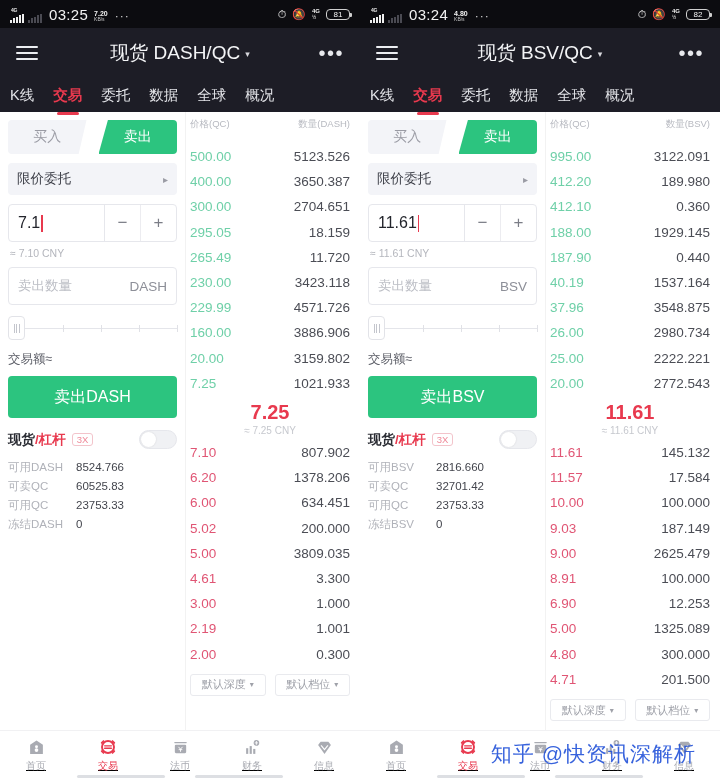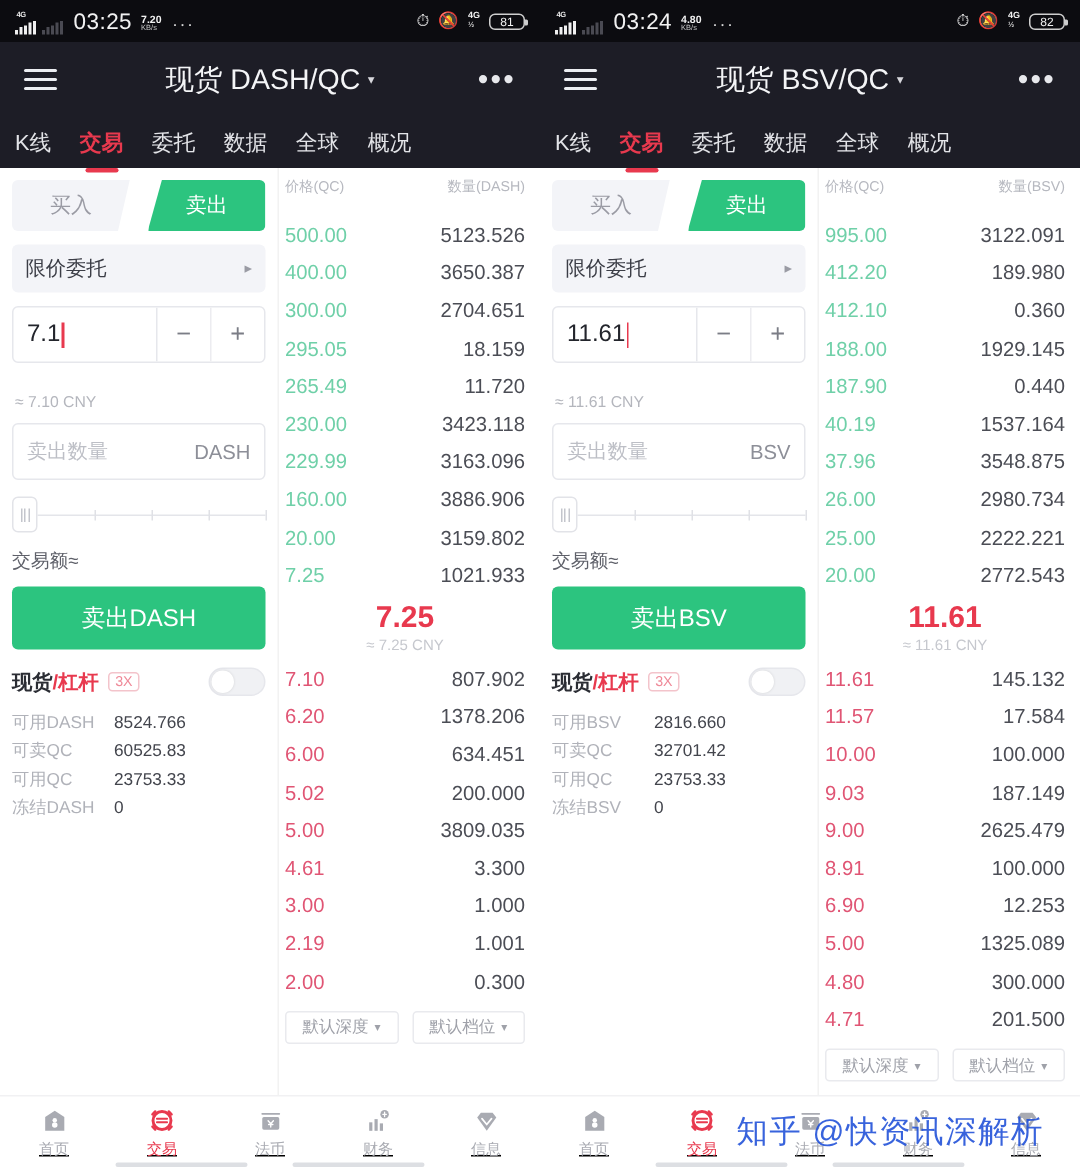--- a/index.html
+++ b/index.html
@@ -76,21 +76,21 @@
              display: flex; align-items: center; justify-content: center;
              border-radius: 0 4px 4px 0; cursor: pointer; margin-left: -12px;
              clip-path: polygon(12% 0, 100% 0, 100% 100%, 0 100%); }
 
   .ordertype { height: 32px; background: #f3f4f8; border-radius: 4px; display: flex;
                align-items: center; padding: 0 9px; font-size: 13.5px; color: #3b3d46;
                margin-bottom: 9px; cursor: pointer; }
   .ordertype .arr { margin-left: auto; color: #9a9ba4; font-size: 10px; }
 
   .price-row { display: flex; height: 38px; border: 1px solid #e6e7ec; border-radius: 4px;
-               margin-bottom: 20px; overflow: hidden; }
+               margin-bottom: 5px; overflow: hidden; }
   .price-input { flex: 1; display: flex; align-items: center; padding-left: 9px;
                  font-size: 16px; color: #23252c; font-weight: 500; }
   .caretbar { display: inline-block; width: 1.5px; height: 17px; background: #e8394e; margin-left: 1px; }
   .stepper { width: 72px; display: flex; border-left: 1px solid #e6e7ec; }
   .stepper span { flex: 1; display: flex; align-items: center; justify-content: center;
                   font-size: 17px; color: #7b7d86; cursor: pointer; }
   .stepper span:first-child { border-right: 1px solid #ececf0; }
   .cny-hint { font-size: 10.5px; color: #b4b6bd; margin-bottom: 8px; padding-left: 2px; }
 
   .amt-row { height: 38px; border: 1px solid #e6e7ec; border-radius: 4px; display: flex;
@@ -311,21 +311,21 @@
           <div class="bk-row ask">
               <div class="c1">265.49</div>
               <div class="c2">11.720</div>
             </div>
           <div class="bk-row ask">
               <div class="c1">230.00</div>
               <div class="c2">3423.118</div>
             </div>
           <div class="bk-row ask">
               <div class="c1">229.99</div>
-              <div class="c2">3163.096</div>
+              <div class="c2">4571.726</div>
             </div>
           <div class="bk-row ask">
               <div class="c1">160.00</div>
               <div class="c2">3886.906</div>
             </div>
           <div class="bk-row ask">
               <div class="c1">20.00</div>
               <div class="c2">3159.802</div>
             </div>
           <div class="bk-row ask">

